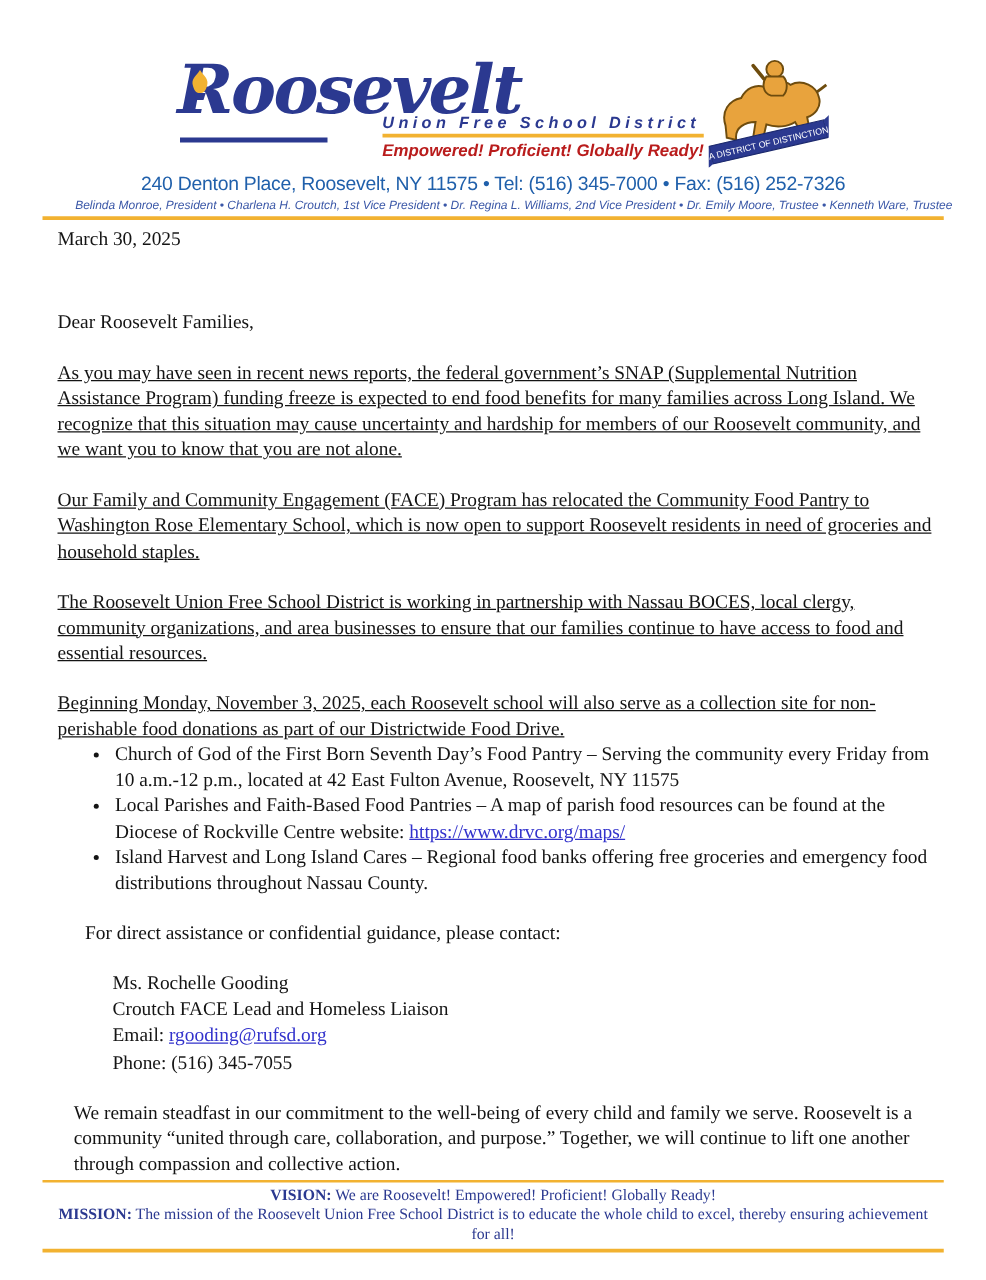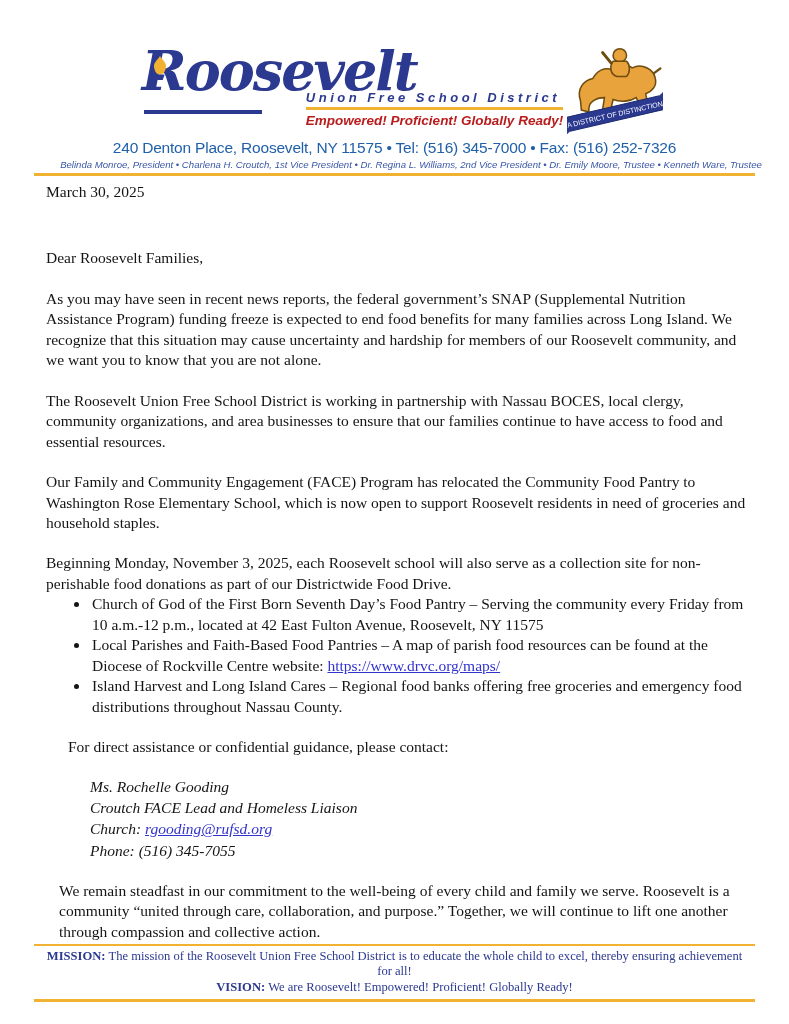--- a/index.html
+++ b/index.html
@@ -89,26 +89,26 @@
   }
 
   
   .letter-body {
     margin: 6px 43px 0 46px;
     font-size: 15.5px;
     line-height: 1.32;
   }
   .date { margin: 0; }
   .salutation { margin: 46px 0 0 0; }
-  .para { margin: 20px 0 0 0; }
+  .para { margin: 20px 0 0 0; text-decoration: underline; }
   .intro-line { margin: 20px 0 0 0; }
   ul.resource-list { margin: 0; padding-left: 44px; }
   ul.resource-list li { margin: 0; padding-left: 2px; }
   .contact-intro { margin: 20px 0 0 0; text-indent: 22px; }
-  .contact-block { margin: 18px 0 0 44px; line-height: 1.38; font-style: italic; }
+  .contact-block { margin: 18px 0 0 44px; line-height: 1.38; }
   .closing-para { margin: 20px 0 0 13px; }
   .link {
     color: #3232cc;
     text-decoration: underline;
     cursor: pointer;
   }
 
   
   .mission-block {
     position: absolute;
@@ -169,49 +169,49 @@
 
   <div class="gold-rule"></div>
 
   <div class="letter-body">
     <p class="date">March 30, 2025</p>
 
     <p class="salutation">Dear Roosevelt Families,</p>
 
     <p class="para">As you may have seen in recent news reports, the federal government’s SNAP (Supplemental Nutrition Assistance Program) funding freeze is expected to end food benefits for many families across Long Island. We recognize that this situation may cause uncertainty and hardship for members of our Roosevelt community, and we want you to know that you are not alone.</p>
 
+    <p class="para">Our Family and Community Engagement (FACE) Program has relocated the Community Food Pantry to Washington Rose Elementary School, which is now open to support Roosevelt residents in need of groceries and household staples.</p>
+
     <p class="para">The Roosevelt Union Free School District is working in partnership with Nassau BOCES, local clergy, community organizations, and area businesses to ensure that our families continue to have access to food and essential resources.</p>
-
-    <p class="para">Our Family and Community Engagement (FACE) Program has relocated the Community Food Pantry to Washington Rose Elementary School, which is now open to support Roosevelt residents in need of groceries and household staples.</p>
 
     <p class="para">Beginning Monday, November 3, 2025, each Roosevelt school will also serve as a collection site for non-perishable food donations as part of our Districtwide Food Drive.</p>
 
     <ul class="resource-list">
       <li>
         <span>Church of God of the First Born Seventh Day’s Food Pantry – Serving the community every Friday from 10 a.m.-12 p.m., located at 42 East Fulton Avenue, Roosevelt, NY 11575</span>
       </li>
       <li>
         <span>Local Parishes and Faith-Based Food Pantries – A map of parish food resources can be found at the Diocese of Rockville Centre website: </span><a class="link">https://www.drvc.org/maps/</a>
       </li>
       <li>
         <span>Island Harvest and Long Island Cares – Regional food banks offering free groceries and emergency food distributions throughout Nassau County.</span>
       </li>
     </ul>
 
     <p class="contact-intro">For direct assistance or confidential guidance, please contact:</p>
 
     <div class="contact-block">
       <div>Ms. Rochelle Gooding</div>
       <div>Croutch FACE Lead and Homeless Liaison</div>
-      <div><span>Church: </span><a class="link">rgooding@rufsd.org</a></div>
+      <div><span>Email: </span><a class="link">rgooding@rufsd.org</a></div>
       <div>Phone: (516) 345-7055</div>
     </div>
 
     <p class="closing-para">We remain steadfast in our commitment to the well-being of every child and family we serve. Roosevelt is a community “united through care, collaboration, and purpose.” Together, we will continue to lift one another through compassion and collective action.</p>
 
   </div>
 
   <div class="mission-block">
+    <div><span class="label">VISION:</span><span> We are Roosevelt! Empowered! Proficient! Globally Ready!</span></div>
     <div><span class="label">MISSION:</span><span> The mission of the Roosevelt Union Free School District is to educate the whole child to excel, thereby ensuring achievement for all!</span></div>
-    <div><span class="label">VISION:</span><span> We are Roosevelt! Empowered! Proficient! Globally Ready!</span></div>
   </div>
 
 </div>
 
 </body></html>

